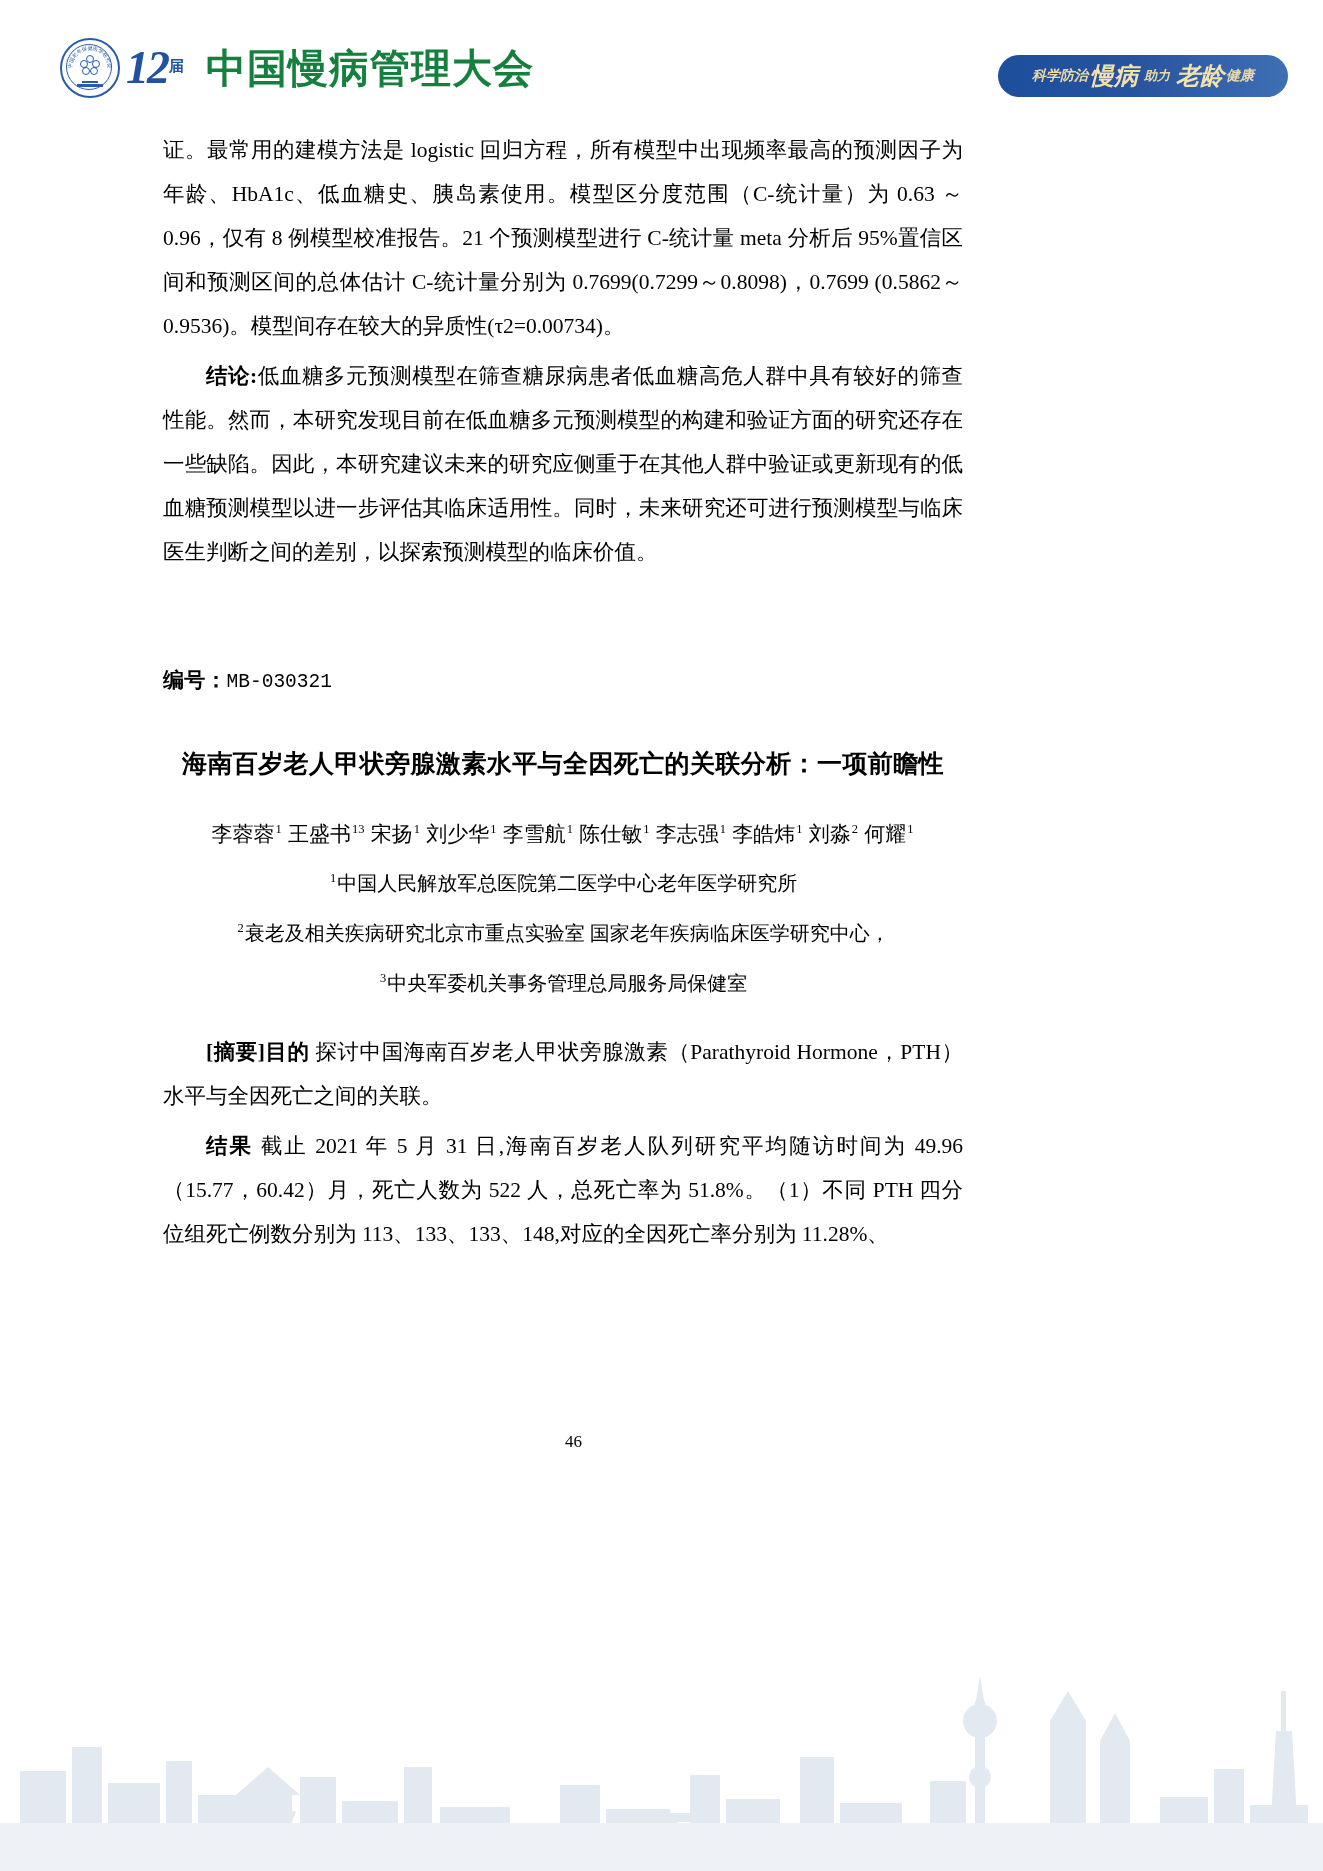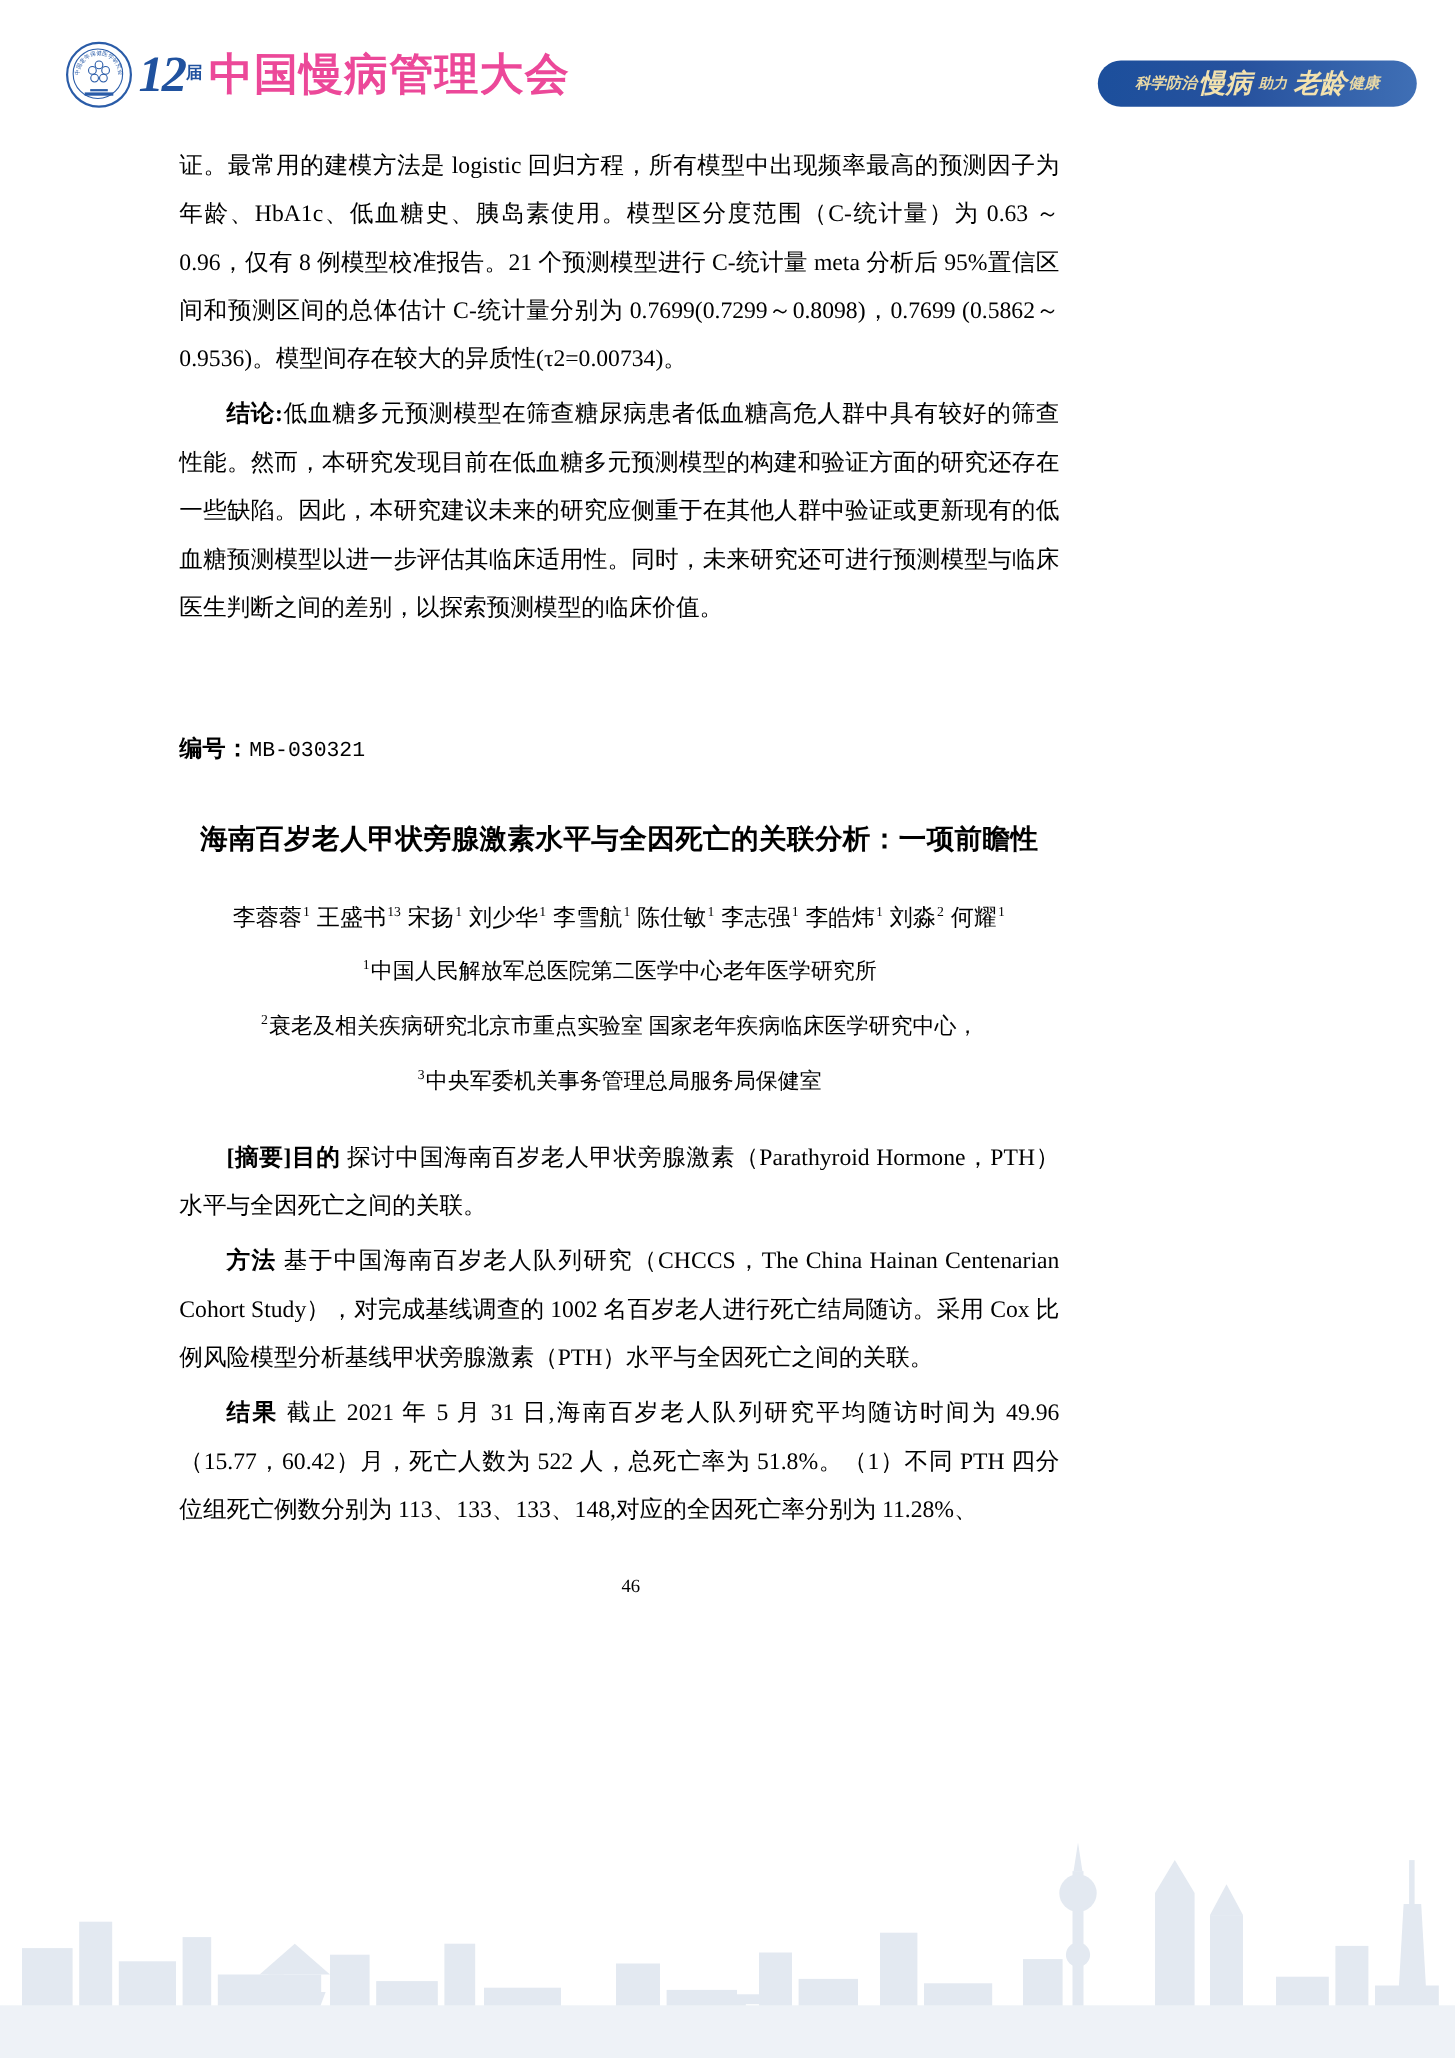--- a/index.html
+++ b/index.html
@@ -120,23 +120,23 @@
     font-size: 15px;
     font-weight: bold;
     margin-left: 1px;
     position: relative;
     top: -2px;
   }
   .conf-title {
     font-family: "Liberation Sans", sans-serif;
     font-size: 40px;
     font-weight: bold;
-    color: #ec4899;
+    color: #15803d;
     letter-spacing: 1px;
-    margin-left: 6px;
+    margin-left: 22px;
     line-height: 1;
   }
 
   .header-banner {
     position: absolute;
     right: 35px;
     top: 55px;
     height: 42px;
     min-width: 290px;
     border-radius: 21px;
@@ -335,21 +335,20 @@
     <div class="spacer-xs"></div>
 
     <p class="authors"><span>李蓉蓉</span><sup>1</sup> <span>王盛书</span><sup>13</sup> <span>宋扬</span><sup>1</sup> <span>刘少华</span><sup>1</sup> <span>李雪航</span><sup>1</sup> <span>陈仕敏</span><sup>1</sup> <span>李志强</span><sup>1</sup> <span>李皓炜</span><sup>1</sup> <span>刘淼</span><sup>2</sup> <span>何耀</span><sup>1</sup></p>
 
     <p class="affil"><sup>1</sup><span>中国人民解放军总医院第二医学中心老年医学研究所</span></p>
     <p class="affil"><sup>2</sup><span>衰老及相关疾病研究北京市重点实验室  国家老年疾病临床医学研究中心，</span></p>
     <p class="affil"><sup>3</sup><span>中央军委机关事务管理总局服务局保健室</span></p>
 
     <p class="para indent abs-first"><span class="b">[摘要]目的</span>&nbsp;<span>探讨中国海南百岁老人甲状旁腺激素（Parathyroid Hormone，PTH）水平与全因死亡之间的关联。</span></p>
 
-    <p class="para indent"><span class="b">方法</span>&nbsp;<span>基于中国海南百岁老人队列研究（CHCCS，The China Hainan Centenarian Cohort Study），对完成基线调查的 1002 名百岁老人进行死亡结局随访。采用 Cox 比例风险模型分析基线甲状旁腺激素（PTH）水平与全因死亡之间的关联。</span></p>
 
     <p class="para indent"><span class="b">结果</span>&nbsp;<span>截止 2021 年 5 月 31 日,海南百岁老人队列研究平均随访时间为 49.96（15.77，60.42）月，死亡人数为 522 人，总死亡率为 51.8%。（1）不同 PTH 四分位组死亡例数分别为 113、133、133、148,对应的全因死亡率分别为 11.28%、</span></p>
 
   </div>
 
   <div class="page-num">46</div>
 
   <div class="skyline">
     <svg viewBox="0 0 1323 300" preserveAspectRatio="none">
       <g fill="#e3e9f1">

